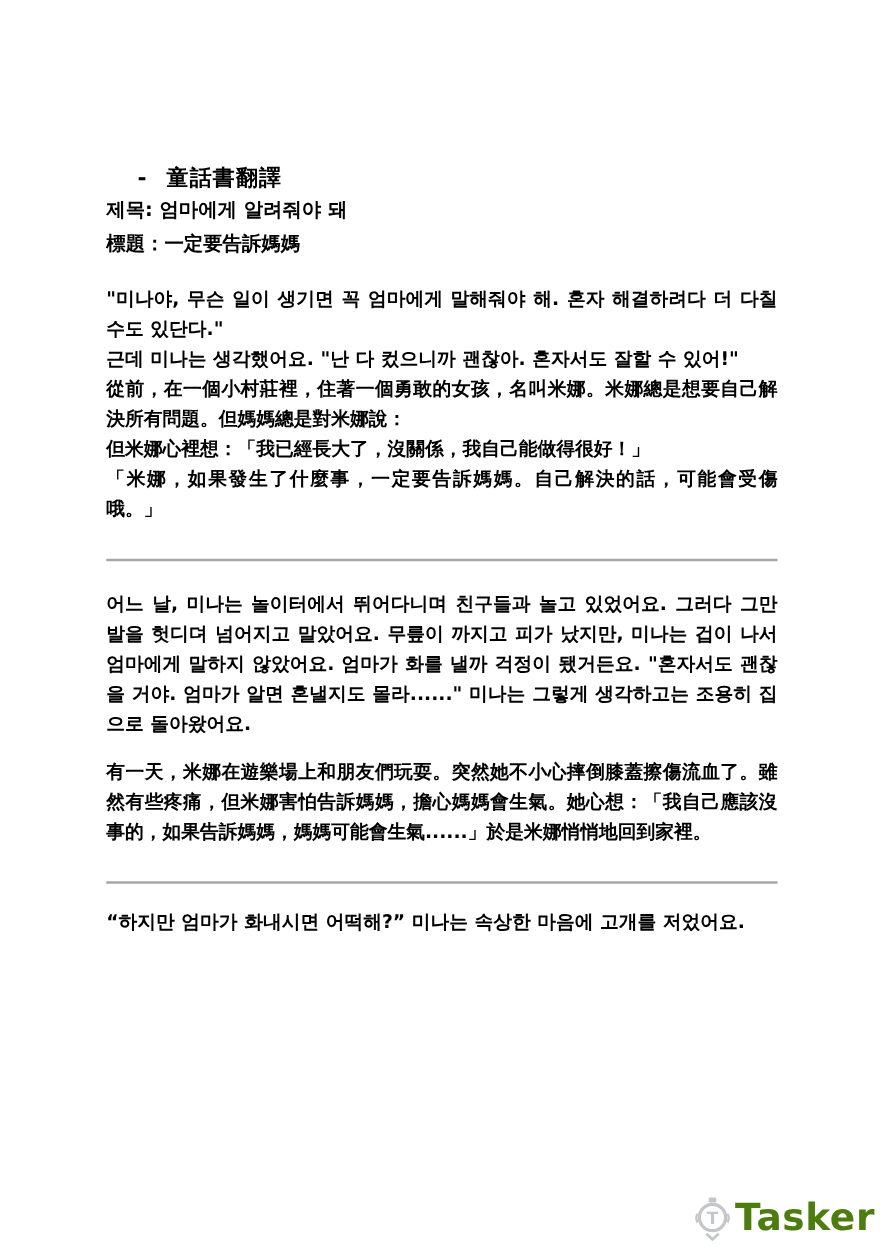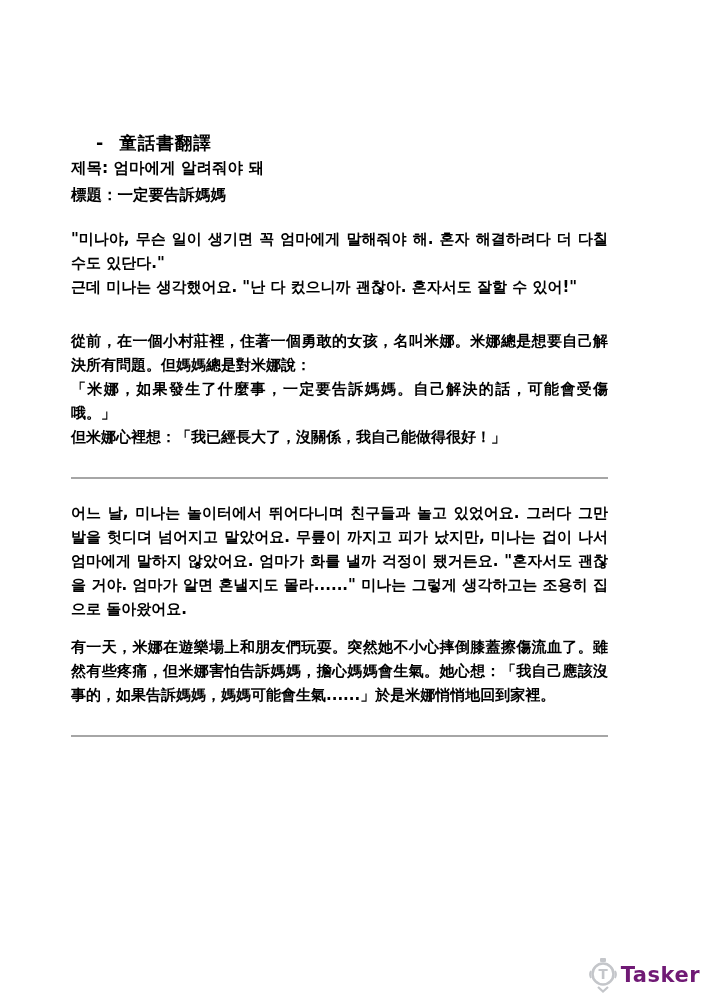--- a/index.html
+++ b/index.html
@@ -15,21 +15,21 @@
     color: #000000;
     overflow: hidden;
   }
   .page {
     position: absolute;
     inset: 0;
     background: #ffffff;
   }
   .content {
     position: absolute;
-    left: 71px;
+    left: 85px;
     top: 0;
     width: 537px;
   }
   .heading {
     margin-top: 131px;
     padding-left: 25px;
     font-size: 17.5px;
     font-weight: 700;
     line-height: 24px;
     letter-spacing: 1px;
@@ -56,21 +56,21 @@
     font-weight: 700;
     line-height: 24px;
     text-align: justify;
     text-justify: inter-word;
     overflow-wrap: break-word;
   }
   .para.zh p {
     text-justify: inter-character;
   }
   .para-k1 { margin-top: 18px; }
-  .para-c1 { margin-top: 30px; }
+  .para-c1 { }
   .para-k2 { margin-top: 22px; }
   .para-c2 { margin-top: 14px; }
   .para-k3 { margin-top: 18px; }
   .divider {
     border: none;
     border-top: 2px solid #a6a6a6;
     margin: 28px 0 0 0;
     width: 100%;
   }
   .watermark {
@@ -79,25 +79,25 @@
     top: 957px;
     display: flex;
     align-items: center;
     gap: 2px;
     color: #c4c6ca;
   }
   .watermark svg {
     display: block;
   }
   .watermark-text {
-    font-size: 21px;
+    font-size: 30px;
     font-weight: 700;
     line-height: 36px;
     letter-spacing: 0.5px;
-    color: #701a75;
+    color: #4d7c0f;
   }
 </style>
 </head>
 <body>
 
 <div class="page">
   <div class="content">
 
     <div class="heading">
       <span class="bullet">-</span><span>童話書翻譯</span>
@@ -108,37 +108,38 @@
       <p class="title">標題：一定要告訴媽媽</p>
     </div>
 
     <div class="para ko para-k1">
       <p>"미나야, 무슨 일이 생기면 꼭 엄마에게 말해줘야 해. 혼자 해결하려다 더 다칠 수도 있단다."</p>
       <p>근데 미나는 생각했어요. "난 다 컸으니까 괜찮아. 혼자서도 잘할 수 있어!"</p>
     </div>
 
     <div class="para zh para-c1">
       <p>從前，在一個小村莊裡，住著一個勇敢的女孩，名叫米娜。米娜總是想要自己解決所有問題。但媽媽總是對米娜說：</p>
+      <p>但米娜心裡想：「我已經長大了，沒關係，我自己能做得很好！」</p>
       <p>「米娜，如果發生了什麼事，一定要告訴媽媽。自己解決的話，可能會受傷哦。」</p>
-      <p>但米娜心裡想：「我已經長大了，沒關係，我自己能做得很好！」</p>
     </div>
 
     <hr class="divider">
 
     <div class="para ko para-k2">
       <p>어느 날, 미나는 놀이터에서 뛰어다니며 친구들과 놀고 있었어요. 그러다 그만 발을 헛디뎌 넘어지고 말았어요. 무릎이 까지고 피가 났지만, 미나는 겁이 나서 엄마에게 말하지 않았어요. 엄마가 화를 낼까 걱정이 됐거든요. "혼자서도 괜찮을 거야. 엄마가 알면 혼낼지도 몰라......" 미나는 그렇게 생각하고는 조용히 집으로 돌아왔어요.</p>
     </div>
 
     <div class="para zh para-c2">
       <p>有一天，米娜在遊樂場上和朋友們玩耍。突然她不小心摔倒膝蓋擦傷流血了。雖然有些疼痛，但米娜害怕告訴媽媽，擔心媽媽會生氣。她心想：「我自己應該沒事的，如果告訴媽媽，媽媽可能會生氣......」於是米娜悄悄地回到家裡。</p>
     </div>
 
     <hr class="divider">
 
     <div class="para ko para-k3">
+      <p>“하지만 엄마가 화내시면 어떡해?” 미나는 속상한 마음에 고개를 저었어요.</p>
     </div>
 
   </div>
 
   <div class="watermark">
     <svg width="32" height="36" viewBox="0 0 32 36" fill="none" xmlns="http://www.w3.org/2000/svg">
       <rect x="13" y="1" width="6" height="4" rx="1" fill="#c4c6ca"></rect>
       <circle cx="16" cy="17" r="10.5" stroke="#c4c6ca" stroke-width="2.6" fill="none"></circle>
       <path d="M4 14 q-2 3 0 7" stroke="#c4c6ca" stroke-width="1.8" fill="none"></path>
       <path d="M28 14 q2 3 0 7" stroke="#c4c6ca" stroke-width="1.8" fill="none"></path>

